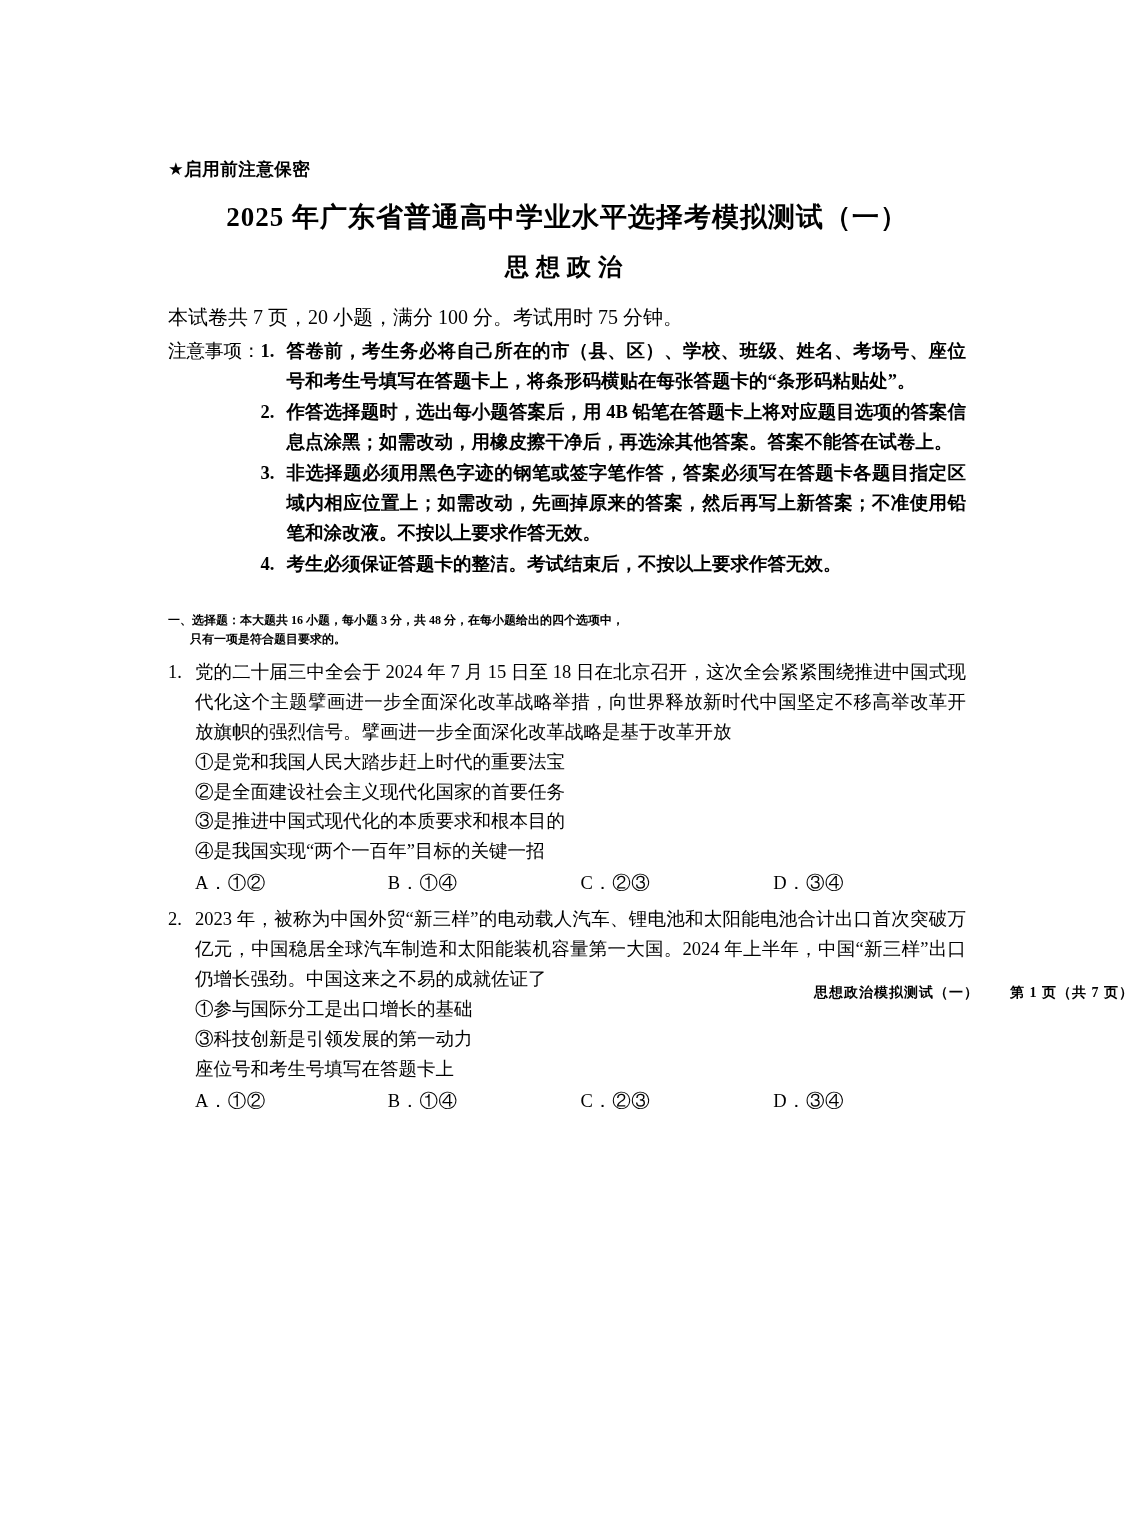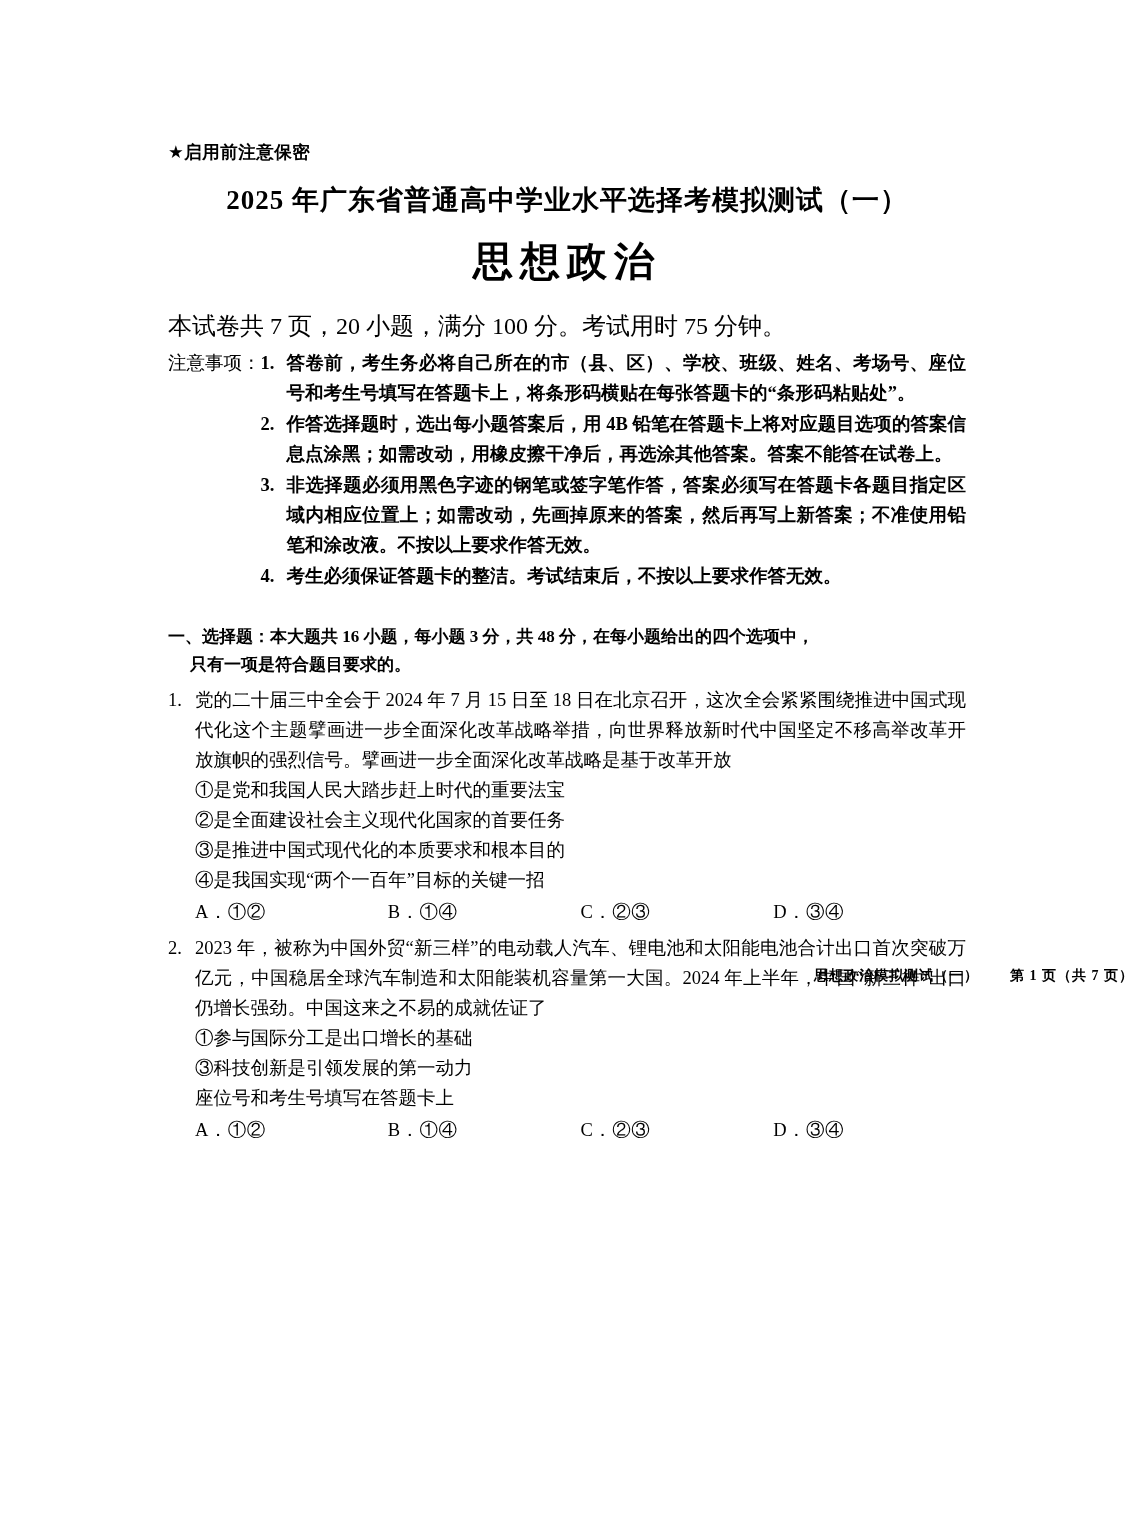--- a/index.html
+++ b/index.html
@@ -13,45 +13,46 @@
     font-family: "Liberation Serif", "DejaVu Serif", serif;
     color: #000000;
     position: relative;
   }
   .page {
     width: 1134px;
     height: 1100px;
     box-sizing: border-box;
     padding: 140px 168px 0 168px;
     position: relative;
+    margin-top: 17px;
   }
   .secret {
     font-family: "DejaVu Sans", "Liberation Sans", sans-serif;
     font-weight: bold;
     font-size: 17.5px;
     letter-spacing: 0.5px;
     margin: 0 0 18px 0;
   }
   .doc-title {
     text-align: center;
     font-size: 27px;
     font-weight: bold;
     letter-spacing: 1px;
     margin: 0 0 16px 0;
     font-family: "Liberation Serif", "DejaVu Serif", serif;
   }
   .doc-subject {
     text-align: center;
-    font-size: 40px;
+    font-size: 24px;
     font-weight: bold;
     letter-spacing: 7px;
     margin: 0 0 18px 0;
   }
   .info-line {
-    font-size: 24px;
+    font-size: 20px;
     line-height: 1.6;
     margin: 0 0 4px 0;
     font-family: Liberation Serif, serif;
   }
   .notice-block {
     display: flex;
     align-items: flex-start;
     font-size: 18.5px;
     line-height: 1.62;
   }
@@ -77,21 +78,21 @@
     line-height: 1.62;
   }
   .notice-list li::before {
     content: counter(n) ".";
     position: absolute;
     left: -26px;
     top: 0;
   }
   .section-head {
     font-weight: bold;
-    font-size: 17px;
+    font-size: 12px;
     line-height: 1.62;
     margin: 30px 0 8px 0;
     text-align: justify;
     text-justify: inter-ideograph;
   }
   .section-head .indent2 {
     display: block;
     text-indent: 22px;
   }
   .question {

